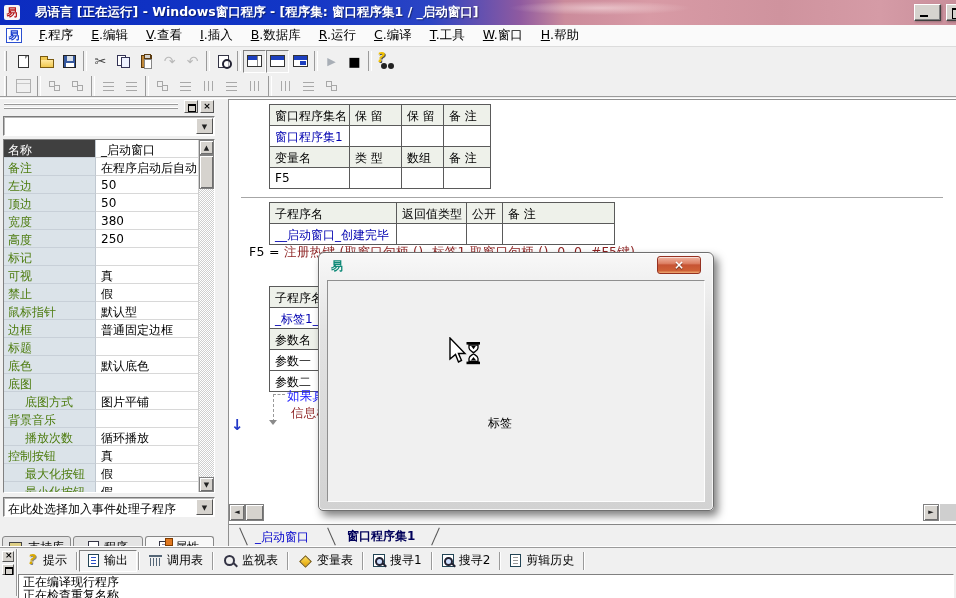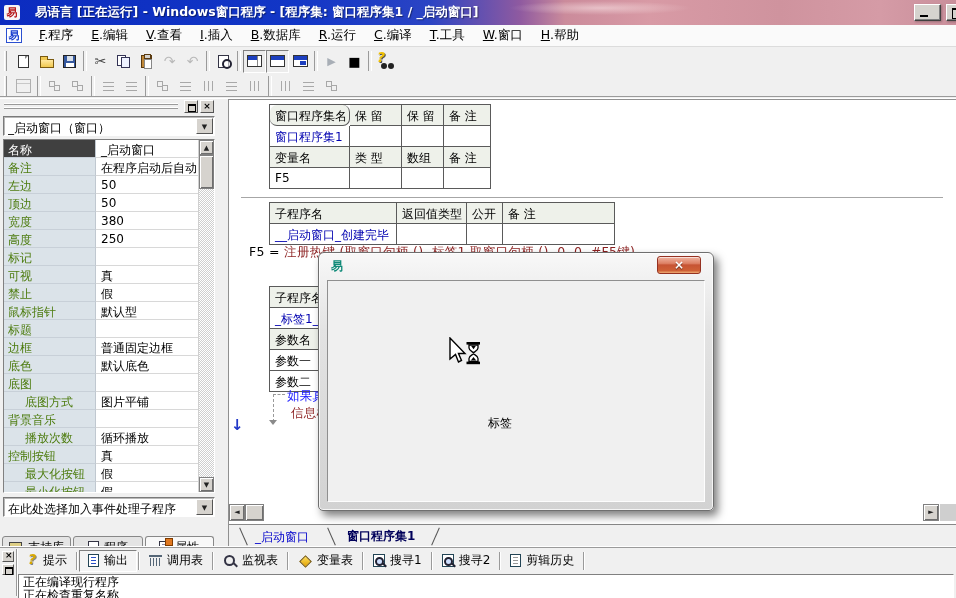--- a/index.html
+++ b/index.html
@@ -361,21 +361,20 @@
   <div class="hr3d"></div>
 
   <div id="leftpanel">
     <div class="lp-minibar">
       <div class="lp-grip"></div>
       <div class="lp-grip g2"></div>
       <span class="lp-btn float"></span>
       <span class="lp-btn close"></span>
     </div>
     <div class="combo">
-      <span class="ctext">_启动窗口（窗口）</span>
       <span class="cbtn">▼</span>
     </div>
     <div class="prop-grid">
       <div class="prows">
 
           <div class="prow selected">
             <span class="pname">名称</span>
             <span class="pval">_启动窗口</span>
           </div>
 
@@ -418,27 +417,27 @@
             <span class="pname">禁止</span>
             <span class="pval">假</span>
           </div>
 
           <div class="prow">
             <span class="pname">鼠标指针</span>
             <span class="pval">默认型</span>
           </div>
 
           <div class="prow">
+            <span class="pname">边框</span>
+            <span class="pval">普通固定边框</span>
+          </div>
+
+          <div class="prow">
             <span class="pname">标题</span>
             <span class="pval"></span>
-          </div>
-
-          <div class="prow">
-            <span class="pname">边框</span>
-            <span class="pval">普通固定边框</span>
           </div>
 
           <div class="prow">
             <span class="pname">底色</span>
             <span class="pval">默认底色</span>
           </div>
 
           <div class="prow">
             <span class="pname">底图</span>
             <span class="pval"></span>
@@ -504,21 +503,21 @@
 
     </div>
   </div>
 
   <div id="splitter"></div>
 
   <div id="editor">
 
     <div class="etable" style="left:40px; top:4px;">
       <div class="etr">
-        <span class="etd eth" style="width:80px;border-radius:7px;">窗口程序集名</span>
+        <span class="etd eth" style="width:80px;">窗口程序集名</span>
         <span class="etd eth" style="width:52px;">保 留</span>
         <span class="etd eth" style="width:42px;">保 留</span>
         <span class="etd eth" style="width:47px;">备 注</span>
       </div>
       <div class="etr">
         <span class="etd bluetext" style="width:80px;">窗口程序集1</span>
         <span class="etd" style="width:52px;"></span>
         <span class="etd" style="width:42px;"></span>
         <span class="etd" style="width:47px;"></span>
       </div>

